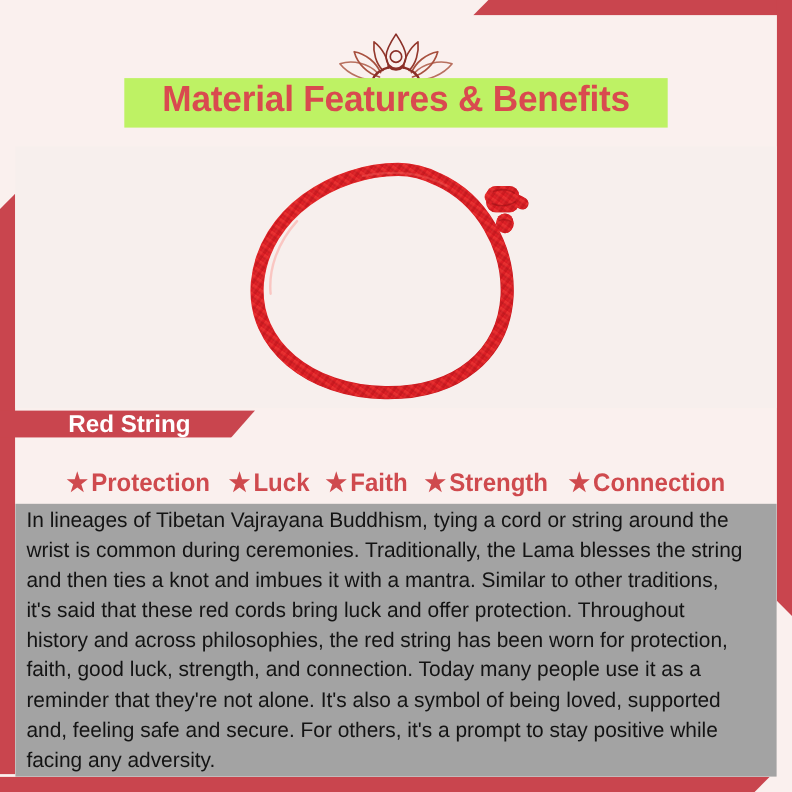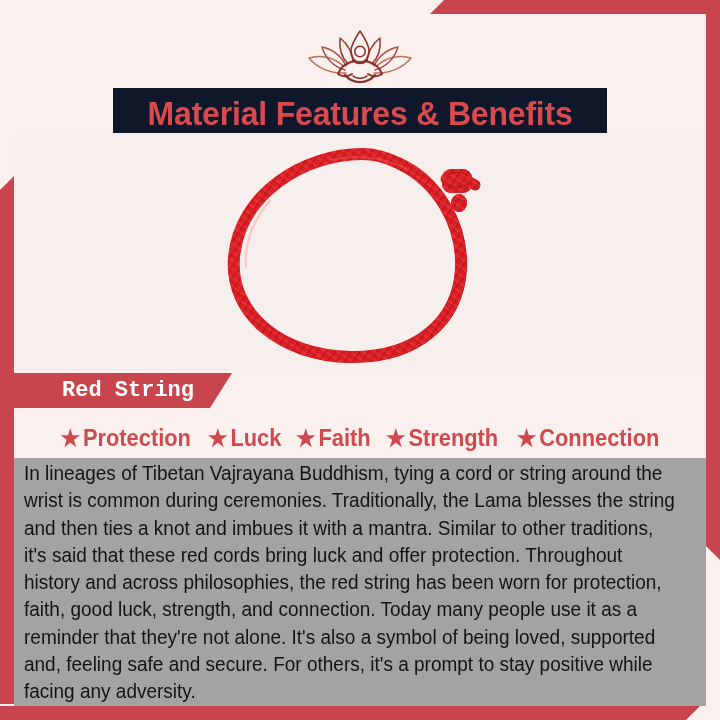--- a/index.html
+++ b/index.html
@@ -57,25 +57,25 @@
     font-family: "Liberation Serif", serif;
     font-size: 13.5px;
     letter-spacing: 2.4px;
     color: #2b2b2b;
     white-space: nowrap;
   }
 
   
   #title-band {
     position: absolute;
-    top: 88px; left: 113px;
+    top: 71px; left: 113px;
     width: 494px; height: 45px;
-    background: #0f172a;
+    background: #bef264;
     display: flex;
-    align-items: flex-end;
+    align-items: flex-start;
     justify-content: center;
   }
   #title-text {
     font-size: 33px;
     font-weight: bold;
     color: #d94a4f;
     letter-spacing: -0.2px;
     white-space: nowrap;
     transform: scaleX(0.97);
   }
@@ -87,26 +87,25 @@
     width: 692px; height: 238px;
     background: #f7efed;
     overflow: hidden;
   }
   #bracelet { position: absolute; top: 8px; left: 50%; transform: translateX(-50%); }
 
   
   #tag {
     position: absolute;
     top: 373px; left: 0;
-    width: 232px; height: 35px;
+    width: 232px; height: 25px;
     background: #c9454e;
     clip-path: polygon(0 0, 100% 0, calc(100% - 22px) 100%, 0 100%);
     display: flex;
     align-items: center;
-    font-family: Liberation Mono, monospace;
   }
   #tag-text {
     margin-left: 62px;
     color: #ffffff;
     font-size: 22px;
     font-weight: bold;
     letter-spacing: 0px;
     white-space: nowrap;
   }
 

